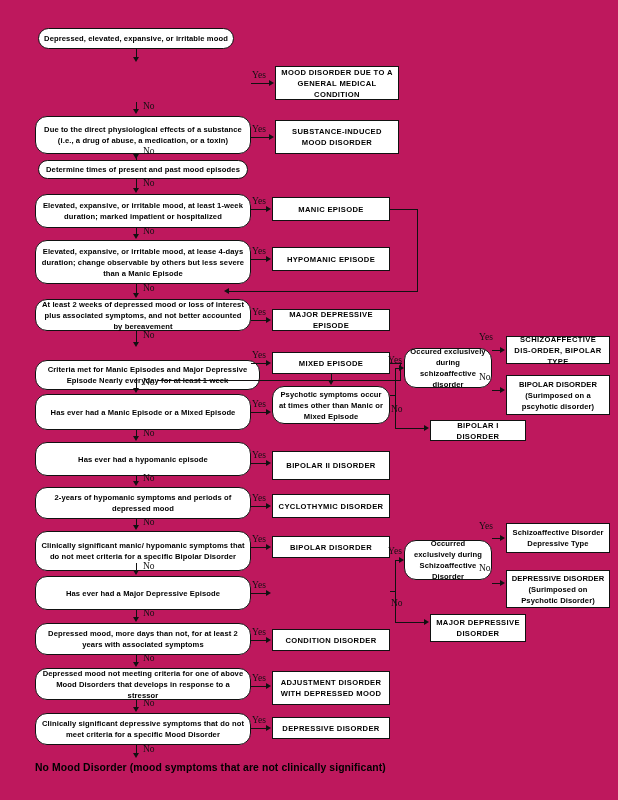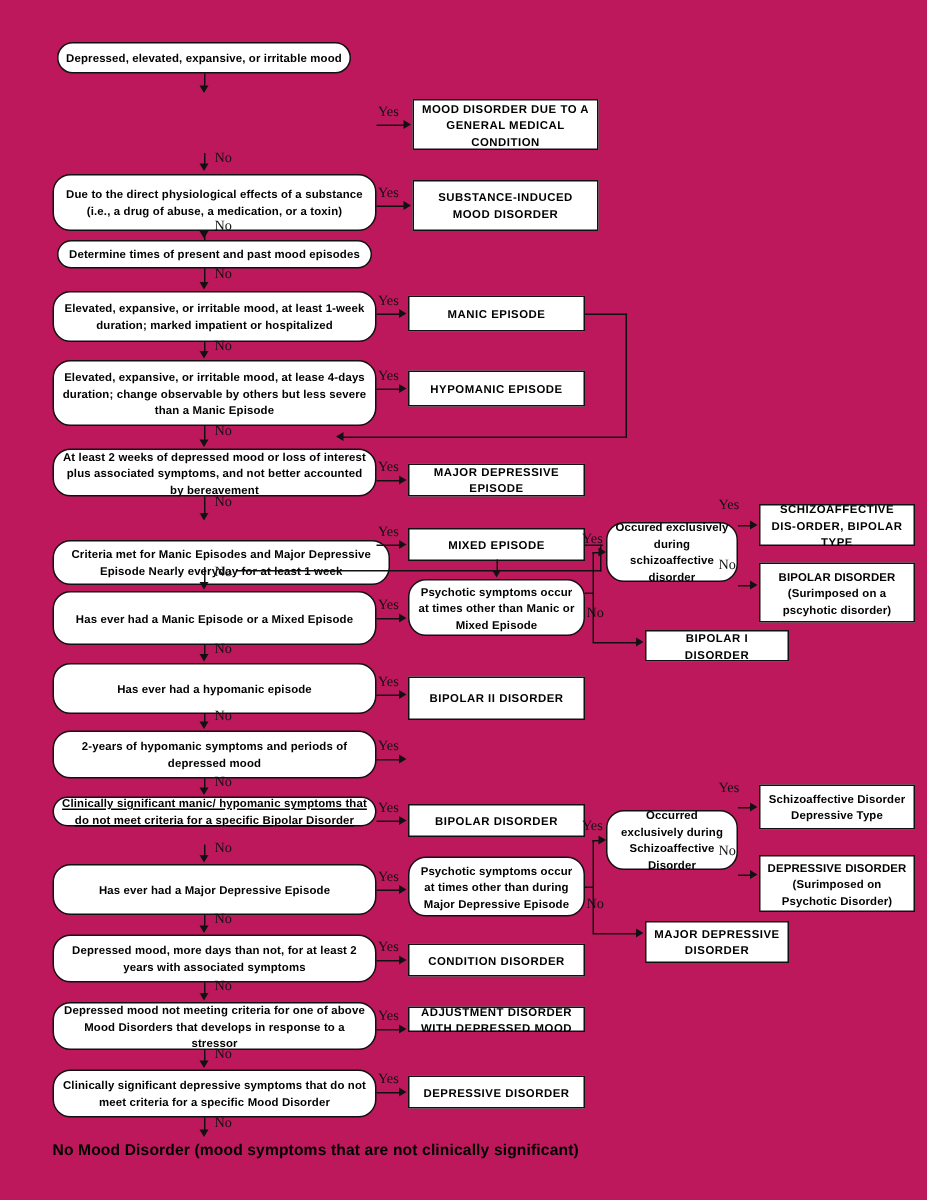--- a/index.html
+++ b/index.html
@@ -126,21 +126,21 @@
     </div>
 
   <div class="node rounded q" style="left:35px;top:442px;width:216px;height:34px;">
     <span>Has ever had a hypomanic episode</span>
     </div>
 
   <div class="node rounded q" style="left:35px;top:487px;width:216px;height:32px;">
     <span>2-years of hypomanic symptoms and periods of depressed mood</span>
     </div>
 
-  <div class="node rounded q" style="left:35px;top:531px;width:216px;height:20px;text-decoration:underline;">
+  <div class="node rounded q" style="left:35px;top:531px;width:216px;height:40px;">
     <span>Clinically significant manic/ hypomanic symptoms that do not meet criteria for a specific Bipolar Disorder</span>
     </div>
 
   <div class="node rounded q" style="left:35px;top:576px;width:216px;height:34px;">
     <span>Has ever had a Major Depressive Episode</span>
     </div>
 
   <div class="node rounded q" style="left:35px;top:623px;width:216px;height:32px;">
     <span>Depressed mood, more days than not, for at least 2 years with associated symptoms</span>
     </div>
@@ -186,20 +186,23 @@
     </div>
 
   <div class="node term" style="left:430px;top:420px;width:96px;height:21px;">
     <span>BIPOLAR I DISORDER</span>
     </div>
 
   <div class="node term" style="left:272px;top:451px;width:118px;height:29px;">
     <span>BIPOLAR II DISORDER</span>
     </div>
 
+  <div class="node term" style="left:272px;top:494px;width:118px;height:24px;">
+    <span>CYCLOTHYMIC DISORDER</span>
+    </div>
 
   <div class="node term" style="left:272px;top:536px;width:118px;height:22px;">
     <span>BIPOLAR DISORDER</span>
     </div>
 
   <div class="node term mixedcase" style="left:506px;top:523px;width:104px;height:30px;">
     <span>Schizoaffective Disorder Depressive Type</span>
     </div>
 
   <div class="node term mixedcase" style="left:506px;top:570px;width:104px;height:38px;">
@@ -207,39 +210,36 @@
     </div>
 
   <div class="node term" style="left:430px;top:614px;width:96px;height:28px;">
     <span>MAJOR DEPRESSIVE DISORDER</span>
     </div>
 
   <div class="node term" style="left:272px;top:629px;width:118px;height:22px;">
     <span>CONDITION DISORDER</span>
     </div>
 
-  <div class="node term" style="left:272px;top:671px;width:118px;height:17px;">
+  <div class="node term" style="left:272px;top:671px;width:118px;height:34px;">
     <span>ADJUSTMENT DISORDER WITH DEPRESSED MOOD</span>
     </div>
 
   <div class="node term" style="left:272px;top:717px;width:118px;height:22px;">
     <span>DEPRESSIVE DISORDER</span>
     </div>
 
   <div class="node rounded decision" style="left:272px;top:386px;width:118px;height:38px;">
     <span>Psychotic symptoms occur at times other than Manic or Mixed Episode</span>
     </div>
 
   <div class="node rounded decision" style="left:404px;top:348px;width:88px;height:40px;">
     <span>Occured exclusively during schizoaffective disorder</span>
     </div>
 
-  <div class="node rounded decision" style="left:272px;top:571px;width:118px;height:40px;">
-    <span>Psychotic symptoms occur at times other than during Major Depressive Episode</span>
-    </div>
 
   <div class="node rounded decision" style="left:404px;top:540px;width:88px;height:40px;">
     <span>Occurred exclusively during Schizoaffective Disorder</span>
     </div>
 
   <div class="ln v" style="left:136px;top:49px;height:9px;"></div>
   <div class="arrow down" style="left:133px;top:57px;"></div>
 
   <div class="ln v" style="left:136px;top:102px;height:8px;"></div>
   <div class="arrow down" style="left:133px;top:109px;"></div>

